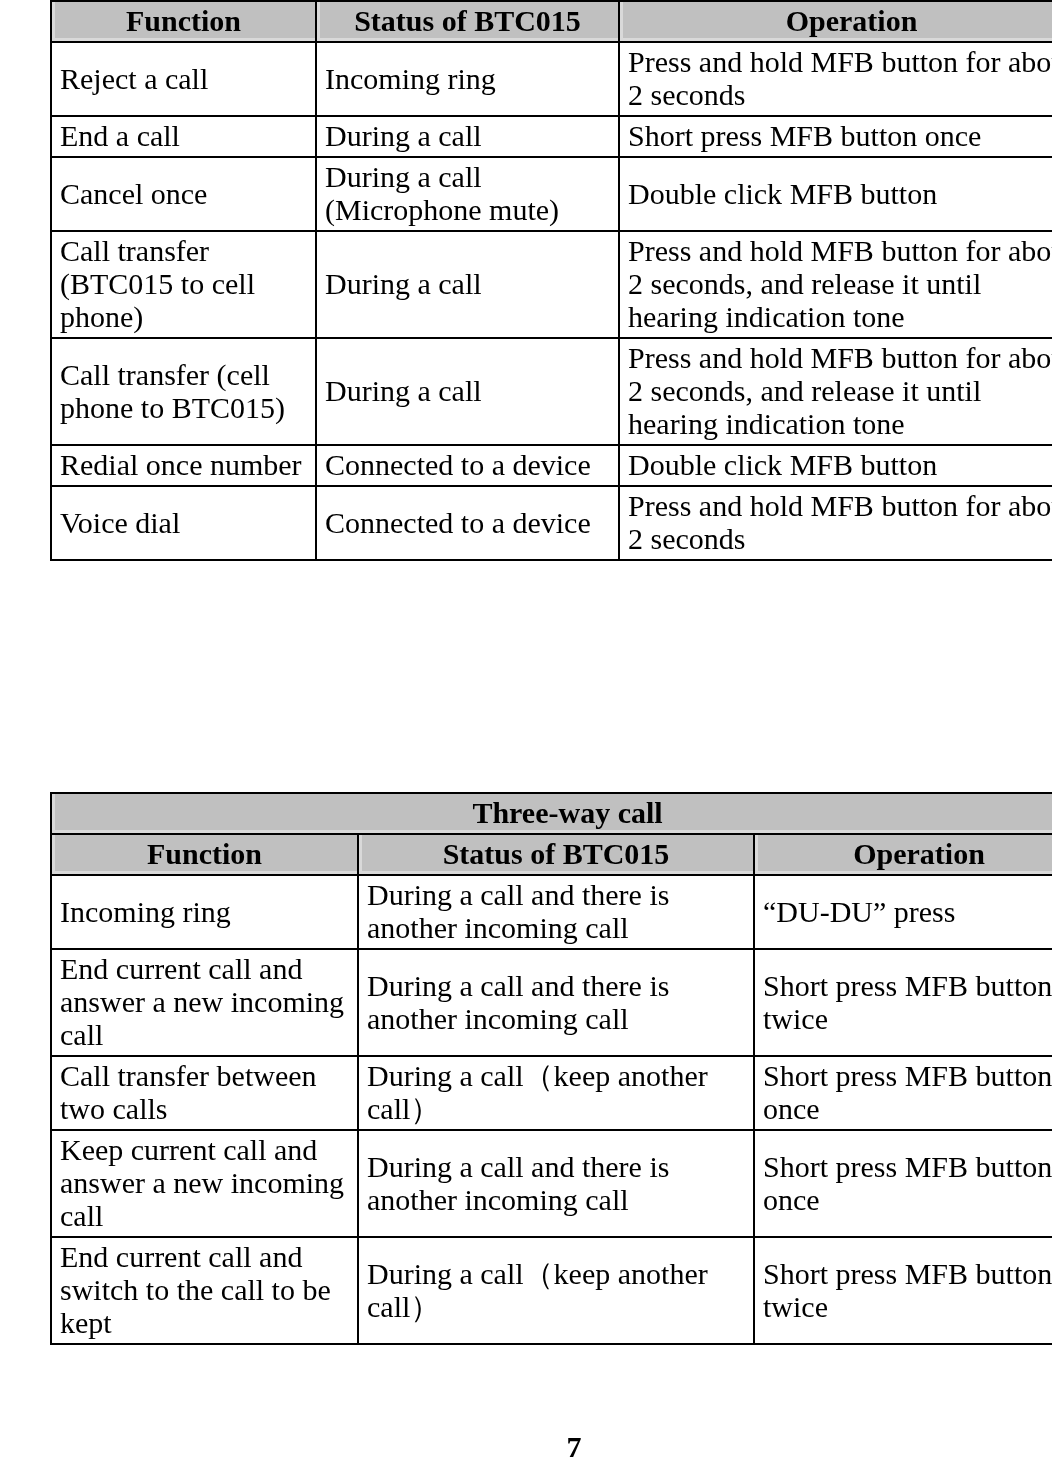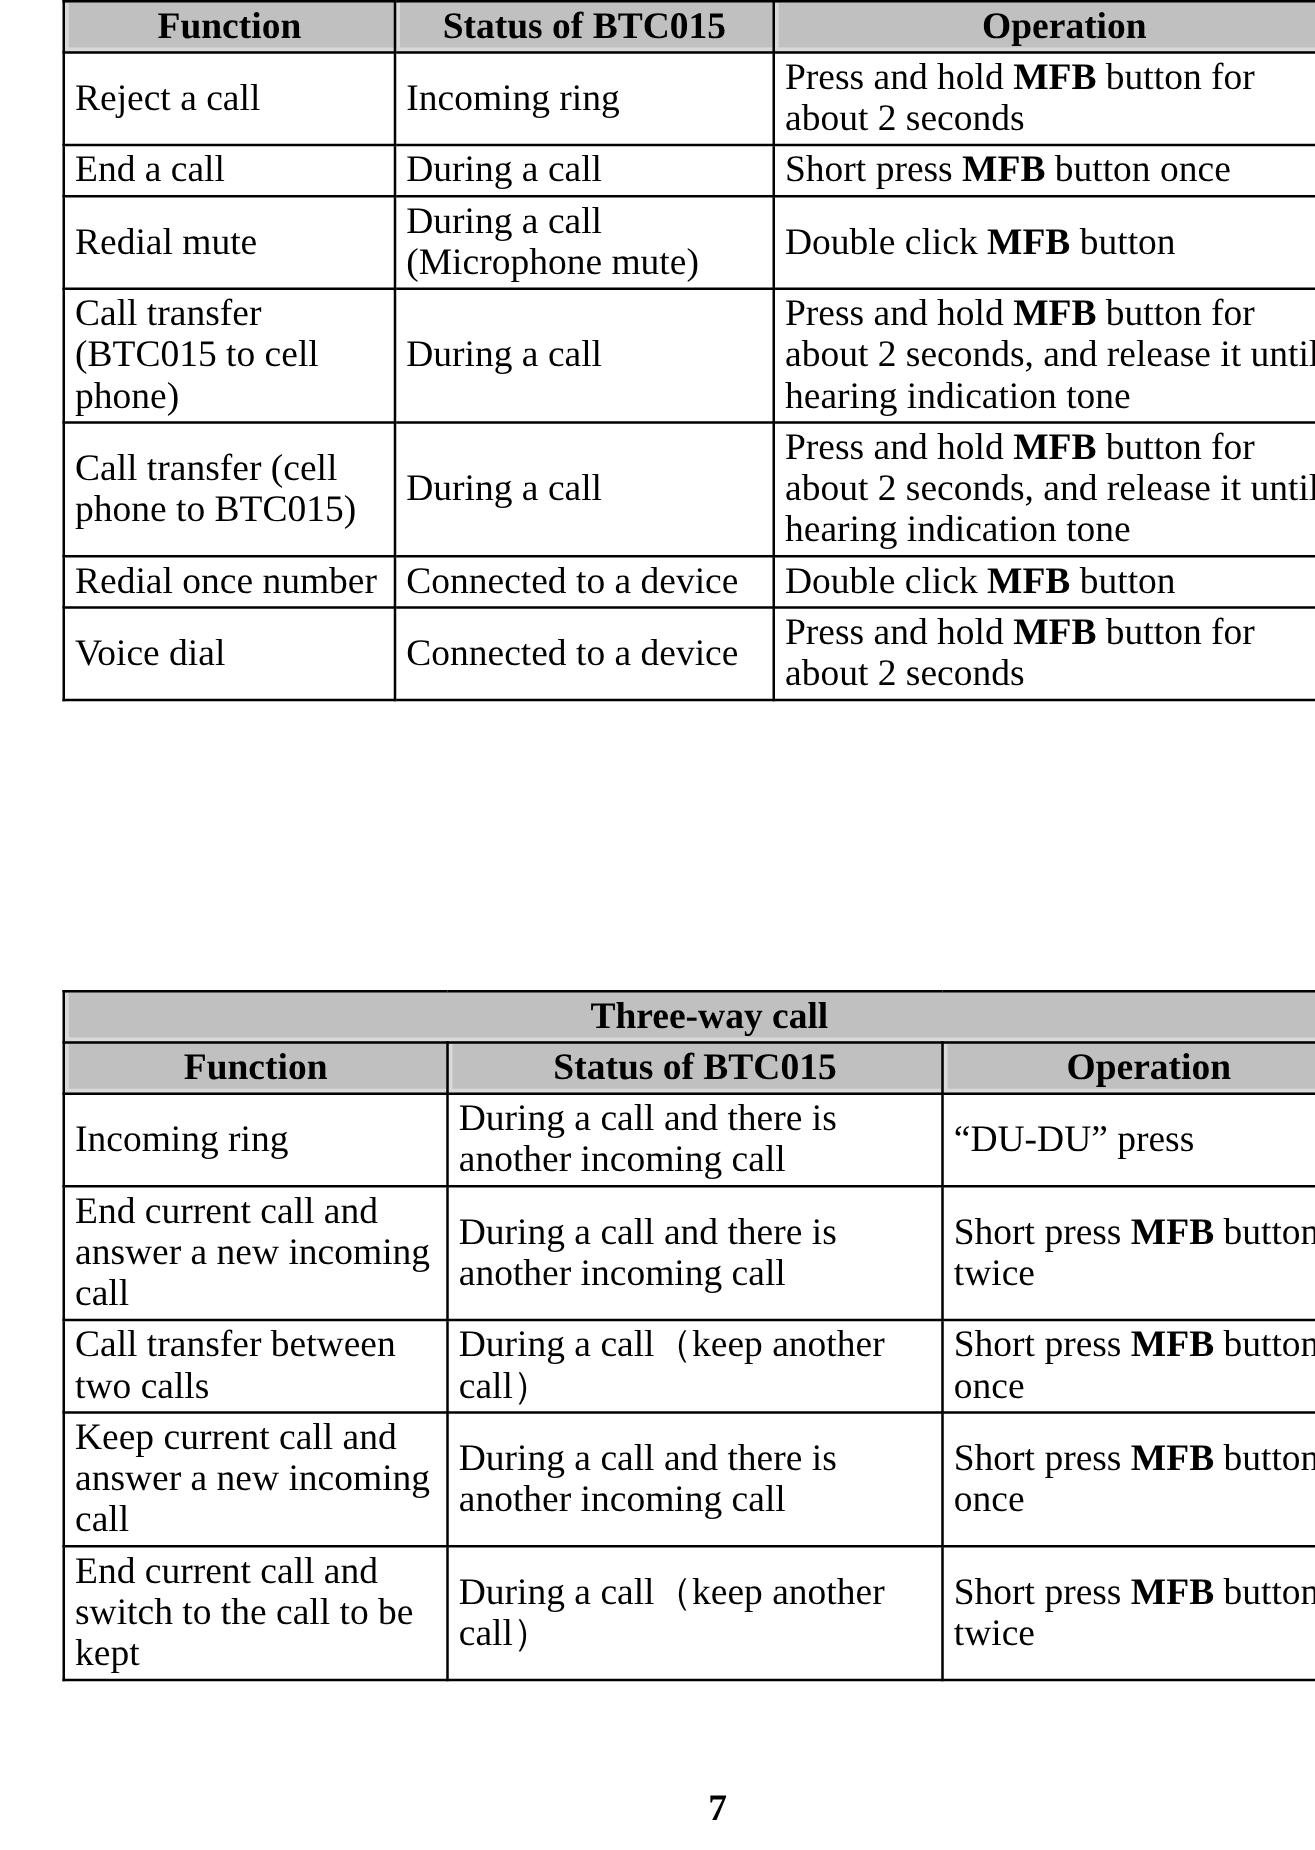--- a/index.html
+++ b/index.html
@@ -54,21 +54,21 @@
     padding-bottom: 4px;
   }
 
   th.title-cell {
     font-size: 31px;
   }
 
   td.center { text-align: center; }
   td.indent { padding-left: 14px; }
 
-  b { font-weight: bold; }
+  b { font-weight: normal; }
 
   
   #table-basic { position: absolute; left: 2px; top: 0px; width: 1035px; }
   #table-basic col.c1 { width: 265px; }
   #table-basic col.c2 { width: 303px; }
   #table-basic col.c3 { width: 465px; }
 
   
   #table-threeway { position: absolute; left: 2px; top: 792px; width: 1035px; }
   #table-threeway col.c1 { width: 307px; }
@@ -113,21 +113,21 @@
       </tr>
 
       <tr>
         <td class="indent">End a call</td>
         <td class="indent">During a call</td>
         <td class="center"><span>Short press </span><b>MFB</b><span> button once</span></td>
       </tr>
 
 
       <tr>
-        <td class="indent">Redial mute</td>
+        <td class="indent">Cancel once</td>
         <td class="indent">During a call (Microphone mute)</td>
         <td class="center"><span>Double click </span><b>MFB</b><span> button</span></td>
       </tr>
 
       <tr>
         <td>Call transfer (BTC015 to cell phone)</td>
         <td class="center">During a call</td>
         <td><span>Press and hold </span><b>MFB</b><span> button for about 2 seconds, and release it until hearing indication tone</span></td>
       </tr>
 

